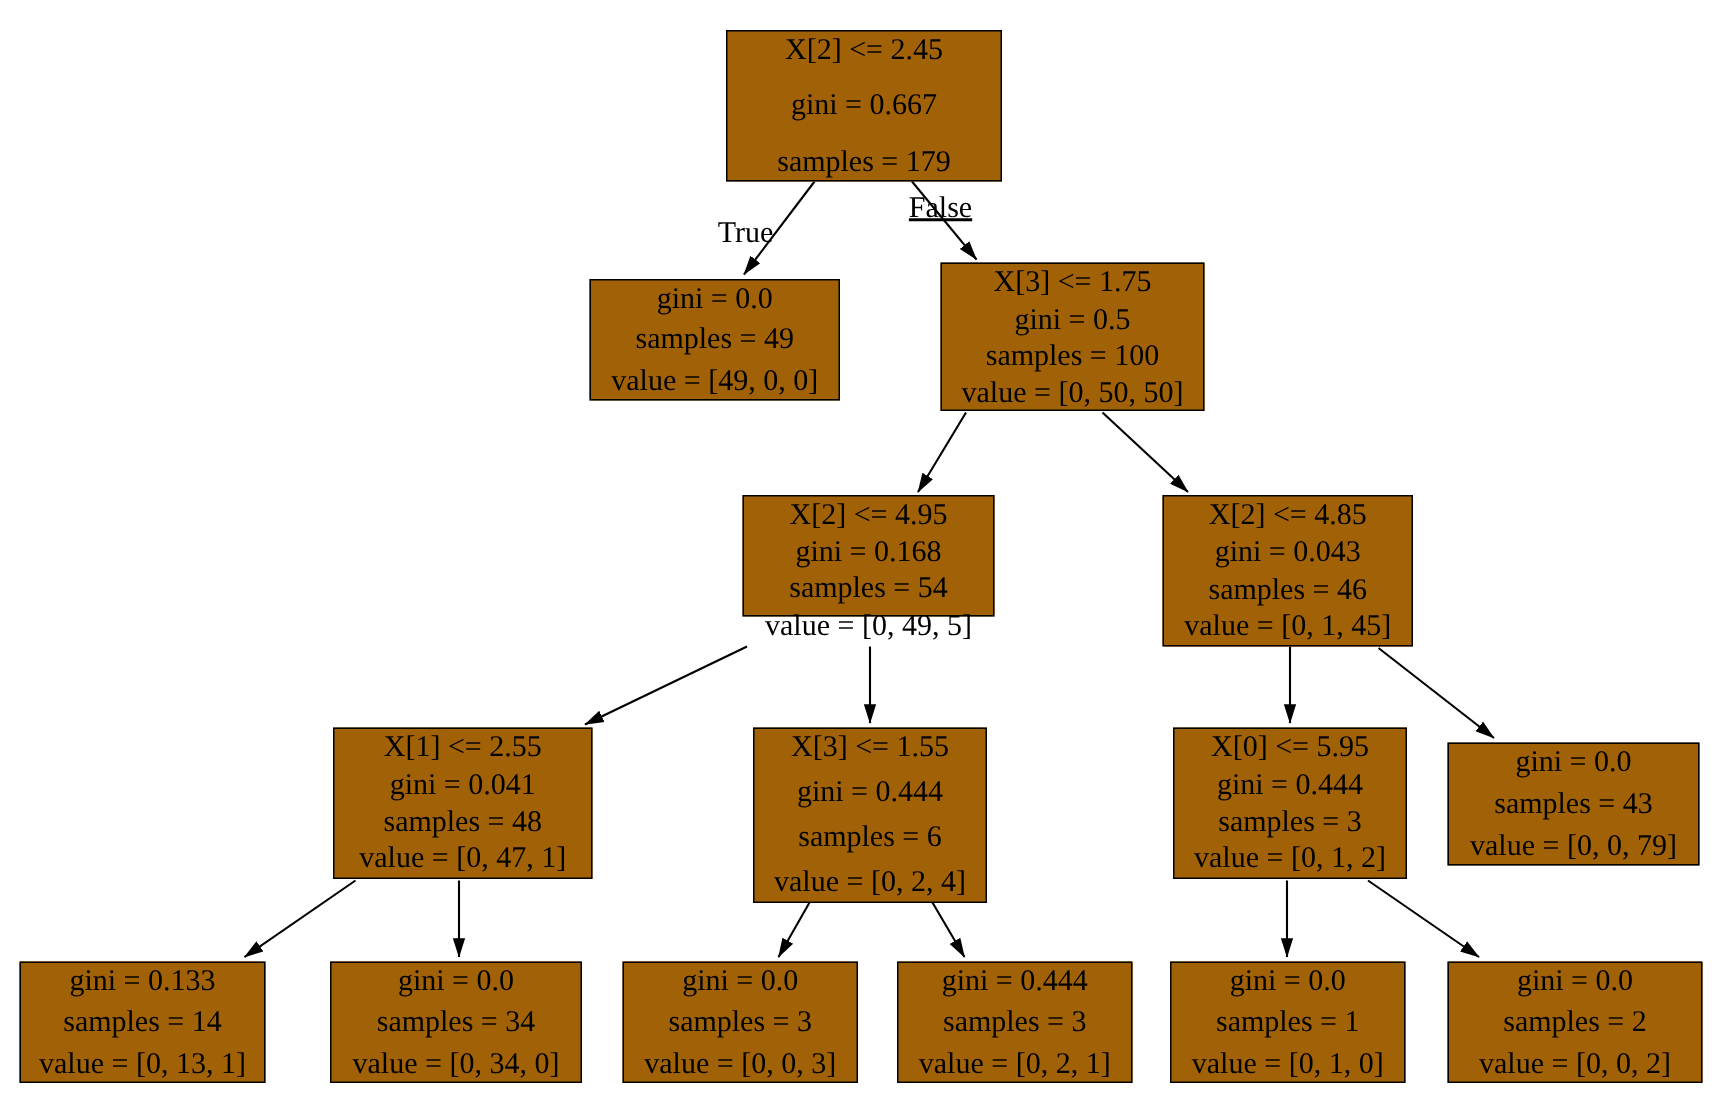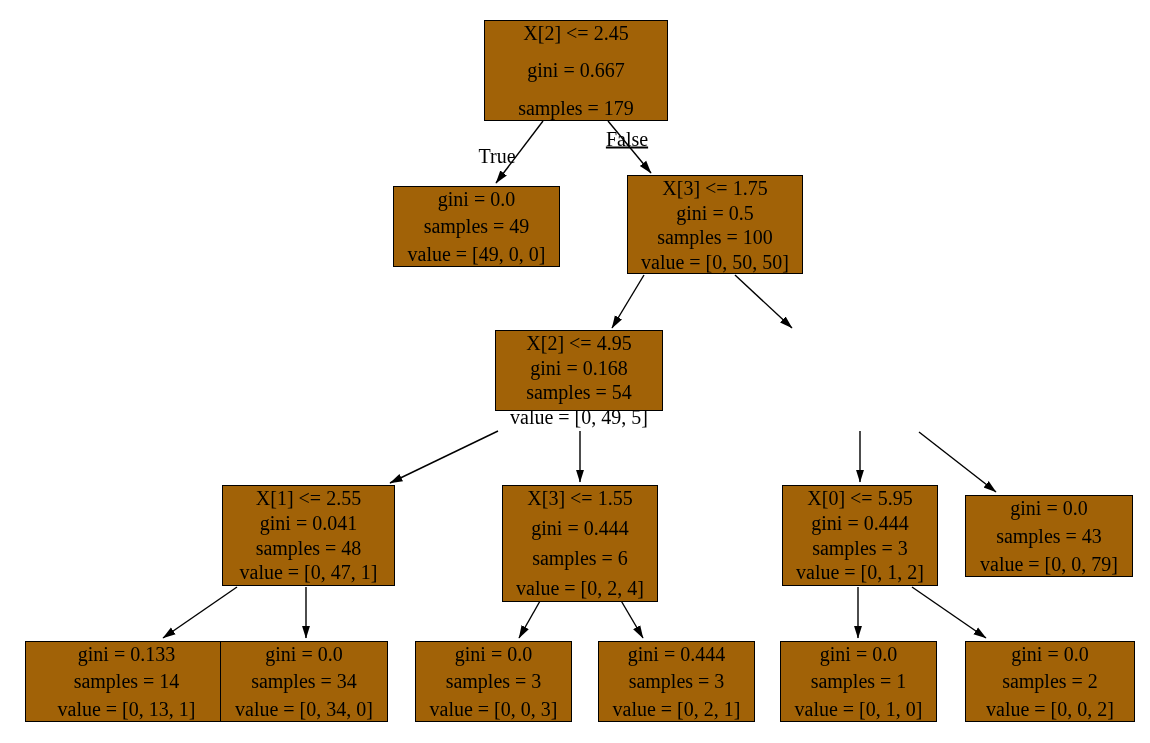--- a/index.html
+++ b/index.html
@@ -97,20 +97,26 @@
     <div>value = [0, 50, 50]</div>
   </div>
 
   <div class="node" style="left:495px; top:330px; width:168px; height:81px;">
     <div>X[2] &lt;= 4.95</div>
     <div>gini = 0.168</div>
     <div>samples = 54</div>
     <div>value = [0, 49, 5]</div>
   </div>
 
+  <div class="node" style="left:775px; top:330px; width:167px; height:101px;">
+    <div>X[2] &lt;= 4.85</div>
+    <div>gini = 0.043</div>
+    <div>samples = 46</div>
+    <div>value = [0, 1, 45]</div>
+  </div>
 
   <div class="node" style="left:222px; top:485px; width:173px; height:101px;">
     <div>X[1] &lt;= 2.55</div>
     <div>gini = 0.041</div>
     <div>samples = 48</div>
     <div>value = [0, 47, 1]</div>
   </div>
 
   <div class="node" style="left:502px; top:485px; width:156px; height:117px;">
     <div>X[3] &lt;= 1.55</div>
@@ -125,21 +131,21 @@
     <div>samples = 3</div>
     <div>value = [0, 1, 2]</div>
   </div>
 
   <div class="node" style="left:965px; top:495px; width:168px; height:82px;">
     <div>gini = 0.0</div>
     <div>samples = 43</div>
     <div>value = [0, 0, 79]</div>
   </div>
 
-  <div class="node" style="left:25px; top:641px; width:203px; height:81px;">
+  <div class="node" style="left:13px; top:641px; width:164px; height:81px;">
     <div>gini = 0.133</div>
     <div>samples = 14</div>
     <div>value = [0, 13, 1]</div>
   </div>
 
   <div class="node" style="left:220px; top:641px; width:168px; height:81px;">
     <div>gini = 0.0</div>
     <div>samples = 34</div>
     <div>value = [0, 34, 0]</div>
   </div>

